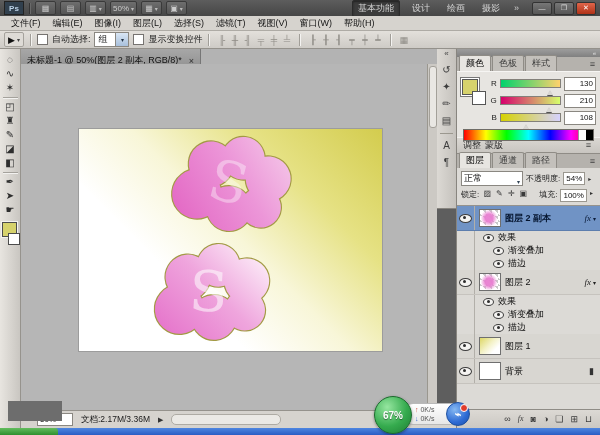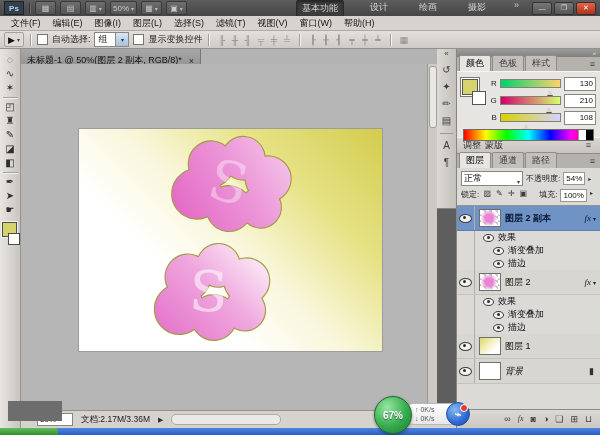--- a/index.html
+++ b/index.html
@@ -10,21 +10,21 @@
   .titlebar{position:absolute;left:0;top:0;width:600px;height:16px;
     background:linear-gradient(#5d5d5d,#464646);display:flex;align-items:center;
     gap:5px;padding:0 4px;box-sizing:border-box;color:#c9c9c9;}
   .ps-logo{width:18px;height:12px;background:#31404e;color:#bcd2e8;font-weight:bold;
     font-size:8px;display:flex;align-items:center;justify-content:center;border:1px solid #222;}
   .tbicon{height:12px;min-width:15px;padding:0 2px;border:1px solid #3a3a3a;border-radius:2px;
     background:linear-gradient(#6e6e6e,#555);display:inline-flex;align-items:center;
     justify-content:center;gap:2px;font-size:8px;color:#ccc;}
   .dd-g{font-size:6px;color:#bbb;}
   .tb-sep{width:1px;height:11px;background:#353535;box-shadow:1px 0 0 #6a6a6a;}
-  .workspaces{margin-left:auto;display:flex;align-items:flex-start;gap:21px;color:#d6d6d6;}
+  .workspaces{margin-left:auto;display:flex;align-items:center;gap:7px;color:#d6d6d6;}
   .ws{padding:1px 5px;}
   .ws.active{background:#3c3c3c;border:1px solid #2a2a2a;border-radius:2px;box-shadow:inset 0 1px 2px #222;}
   .ws-more{color:#ccc;padding:0 2px;}
   .winbtns{display:flex;gap:2px;margin-left:6px;}
   .winbtn{width:18px;height:11px;border-radius:2px;border:1px solid #333;display:flex;
     align-items:center;justify-content:center;font-size:7px;color:#ddd;
     background:linear-gradient(#777,#565656);}
   .winbtn.close{background:linear-gradient(#e0654a,#b03218);color:#fff;}
   
   .menubar{position:absolute;left:0;top:16px;width:600px;height:15px;background:#d6d3ce;
@@ -138,21 +138,21 @@
   .eye::after{content:"";position:absolute;left:3px;top:1px;width:3px;height:3px;border-radius:50%;background:#2e2e2e;}
   .eye.mini{width:9px;height:6px;}
   .thumb{width:20px;height:16px;border:1px solid #6f6f6f;margin:0 4px;flex:none;background:#fff;}
   .t-pink{background:
      radial-gradient(circle at 45% 50%, rgba(232,126,209,.95) 0 28%, rgba(232,126,209,0) 62%),
      linear-gradient(45deg,#c9c9c9 25%,transparent 25%,transparent 75%,#c9c9c9 75%) 0 0/6px 6px #fff;}
   .t-yellow{background:linear-gradient(135deg,#ddd765 0%,#f4f2c8 45%,#fff 75%);}
   .t-white{background:#fff;}
   .lname{color:#0d0d0d;white-space:nowrap;overflow:hidden;}
   .lrow.sel .lname{color:#04142e;font-weight:bold;}
-  .lname.it{font-style:italic;text-align:center;}
+  .lname.it{text-align:center;}
   .fx-badge{margin-left:auto;margin-right:4px;display:flex;align-items:center;gap:2px;
     font-style:italic;font-family:"Liberation Serif",serif;color:#222;}
   .lrow.sel .fx-badge{color:#0a1c3a;}
   .fx-badge .b{font-size:6px;font-style:normal;}
   .lock-badge{margin-left:auto;margin-right:6px;color:#333;font-size:9px;}
   .ind1{width:8px;flex:none;}
   .ind2{width:18px;flex:none;}
   .sub-eye{margin-right:4px;flex:none;}
   .layers-footer{height:18px;border-top:1px solid #8f8c86;background:linear-gradient(#dcd9d4,#cbc8c3);
     display:flex;align-items:center;justify-content:flex-end;gap:7px;padding:0 8px;color:#3c3c3c;}

